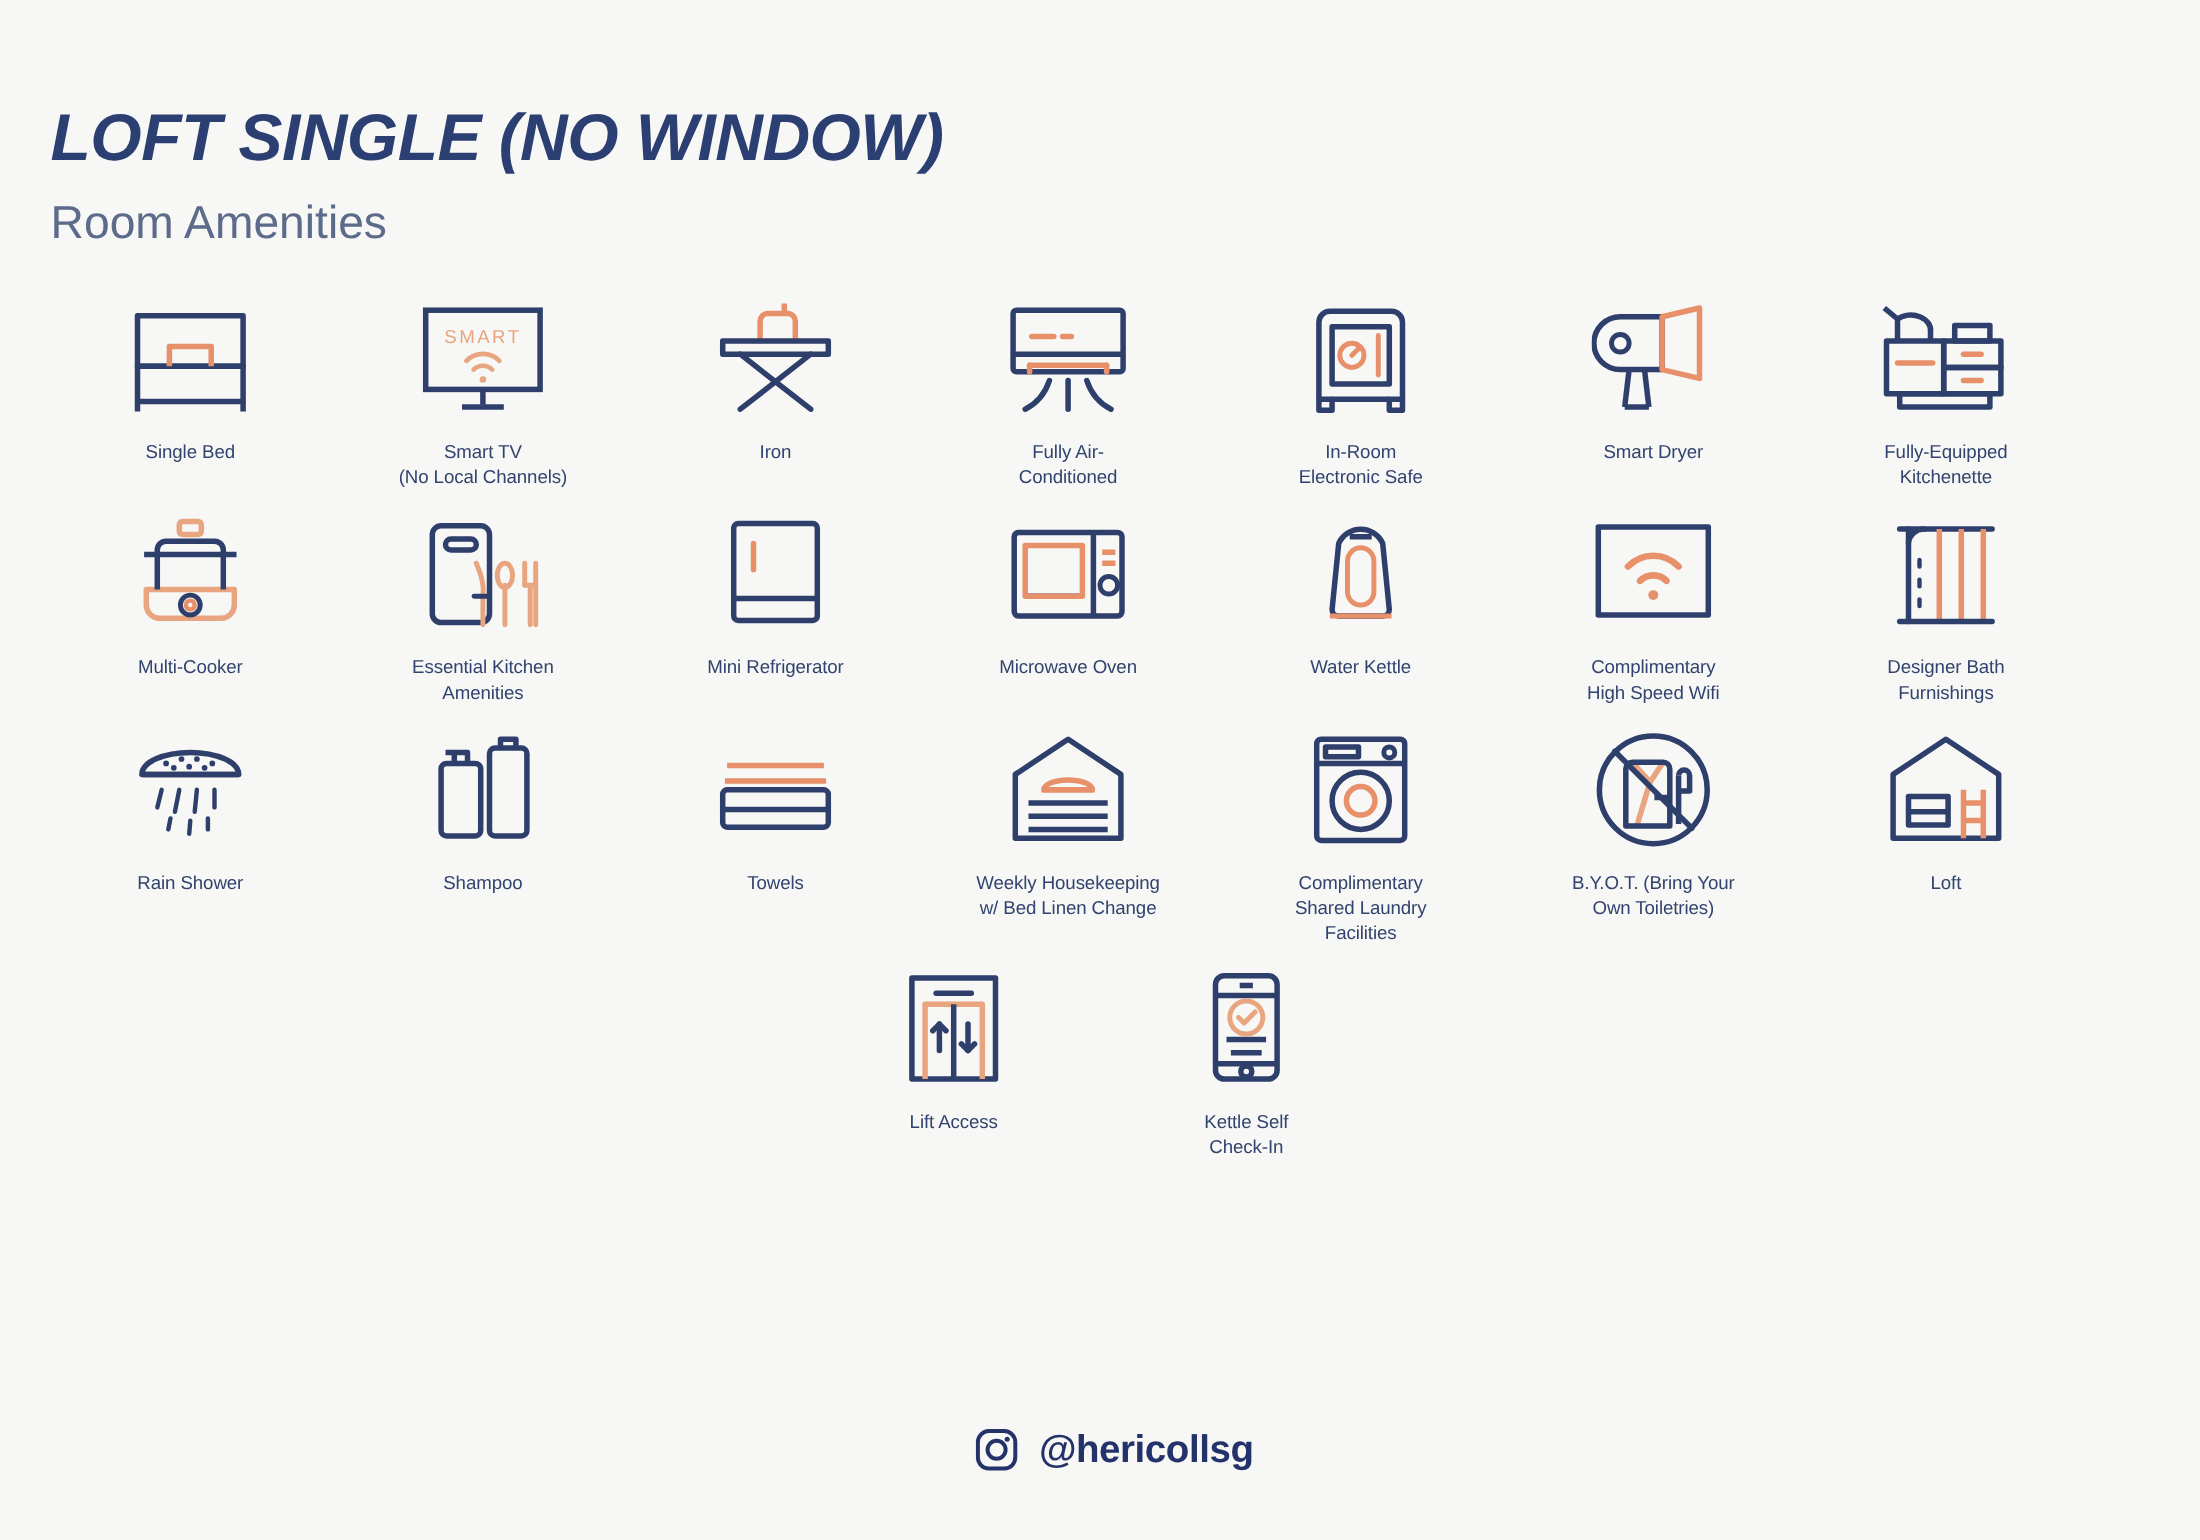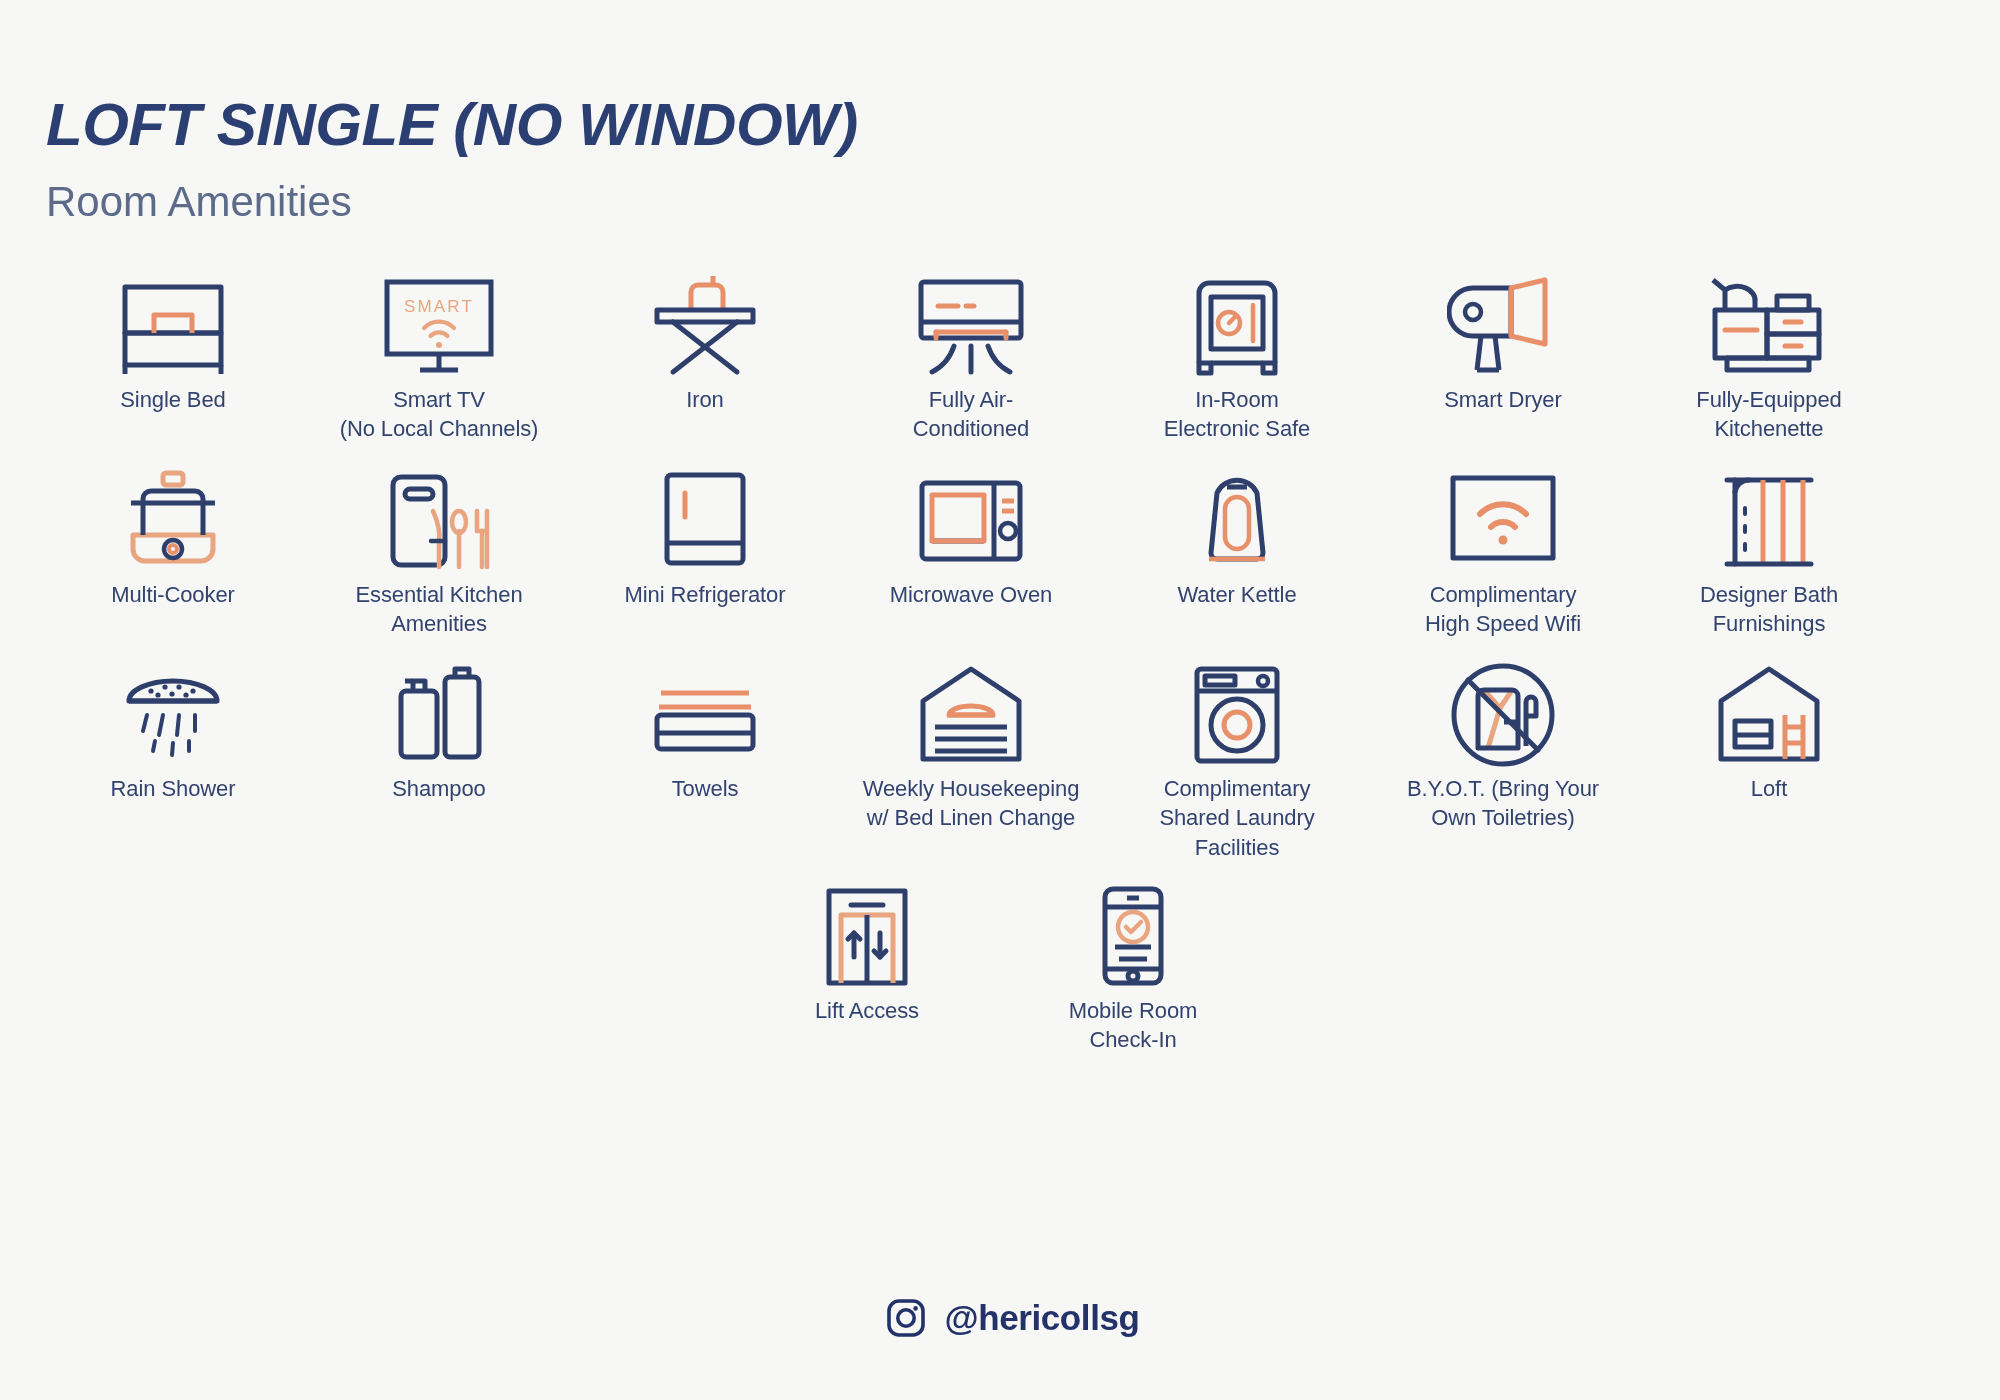--- a/index.html
+++ b/index.html
@@ -68,22 +68,22 @@
     height: 118px;
     width: 140px;
     display: flex;
     align-items: center;
     justify-content: center;
   }
   .icon-box svg {
     display: block;
   }
   .label {
-    margin-top: 0;
-    font-size: 22px;
+    margin-top: 15px;
+    font-size: 17px;
     line-height: 1.33;
     text-align: center;
     color: #31436e;
     letter-spacing: -0.1px;
     max-width: 258px;
     white-space: pre-line;
   }
   .row-1 { margin-bottom: 18px; }
   .row-2 { margin-bottom: 18px; }
   .row-3 { margin-bottom: 16px; }
@@ -567,21 +567,21 @@
               <line x1="12" y1="84" x2="68" y2="84"></line>
               <line x1="22" y1="62" x2="58" y2="62"></line>
               <line x1="26" y1="74" x2="54" y2="74"></line>
               <circle cx="40" cy="91" r="5"></circle>
               <line x1="34" y1="13" x2="46" y2="13"></line>
             </g>
             <circle cx="40" cy="42" r="15" fill="none" stroke="#e8a57f" stroke-width="4.5"></circle>
             <path d="M33 42 L38 47 L48 37" fill="none" stroke="#e8a57f" stroke-width="4.5" stroke-linecap="round" stroke-linejoin="round"></path>
           </svg>
         </div>
-        <div class="label">Mobile Room
+        <div class="label">Kettle Self
 Check-In</div>
       </div>
 
     </div>
 
   </div>
 
   <div class="footer">
     <span>
       <svg class="ig-icon" width="40" height="40" viewBox="0 0 40 40">

